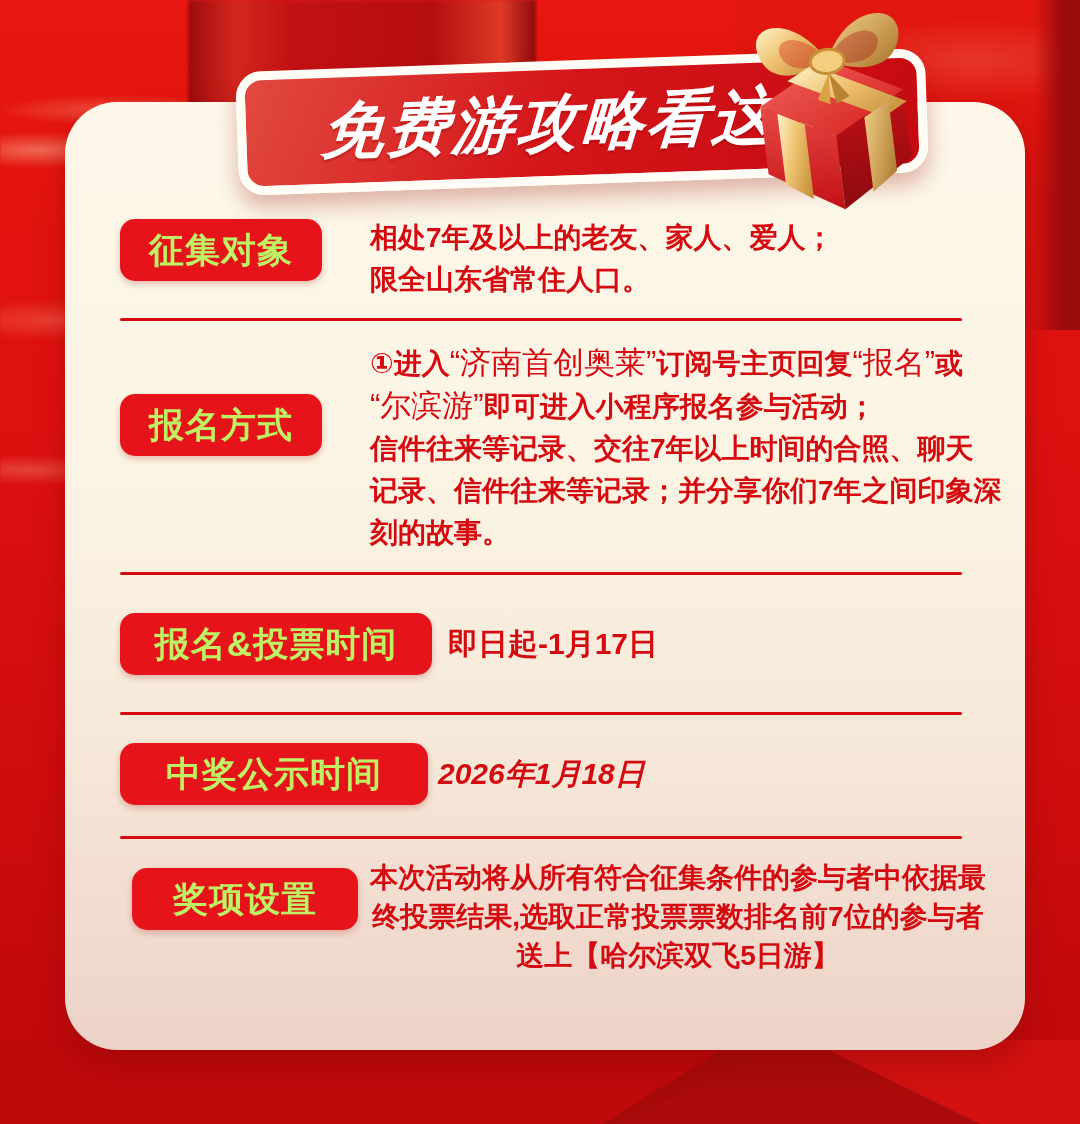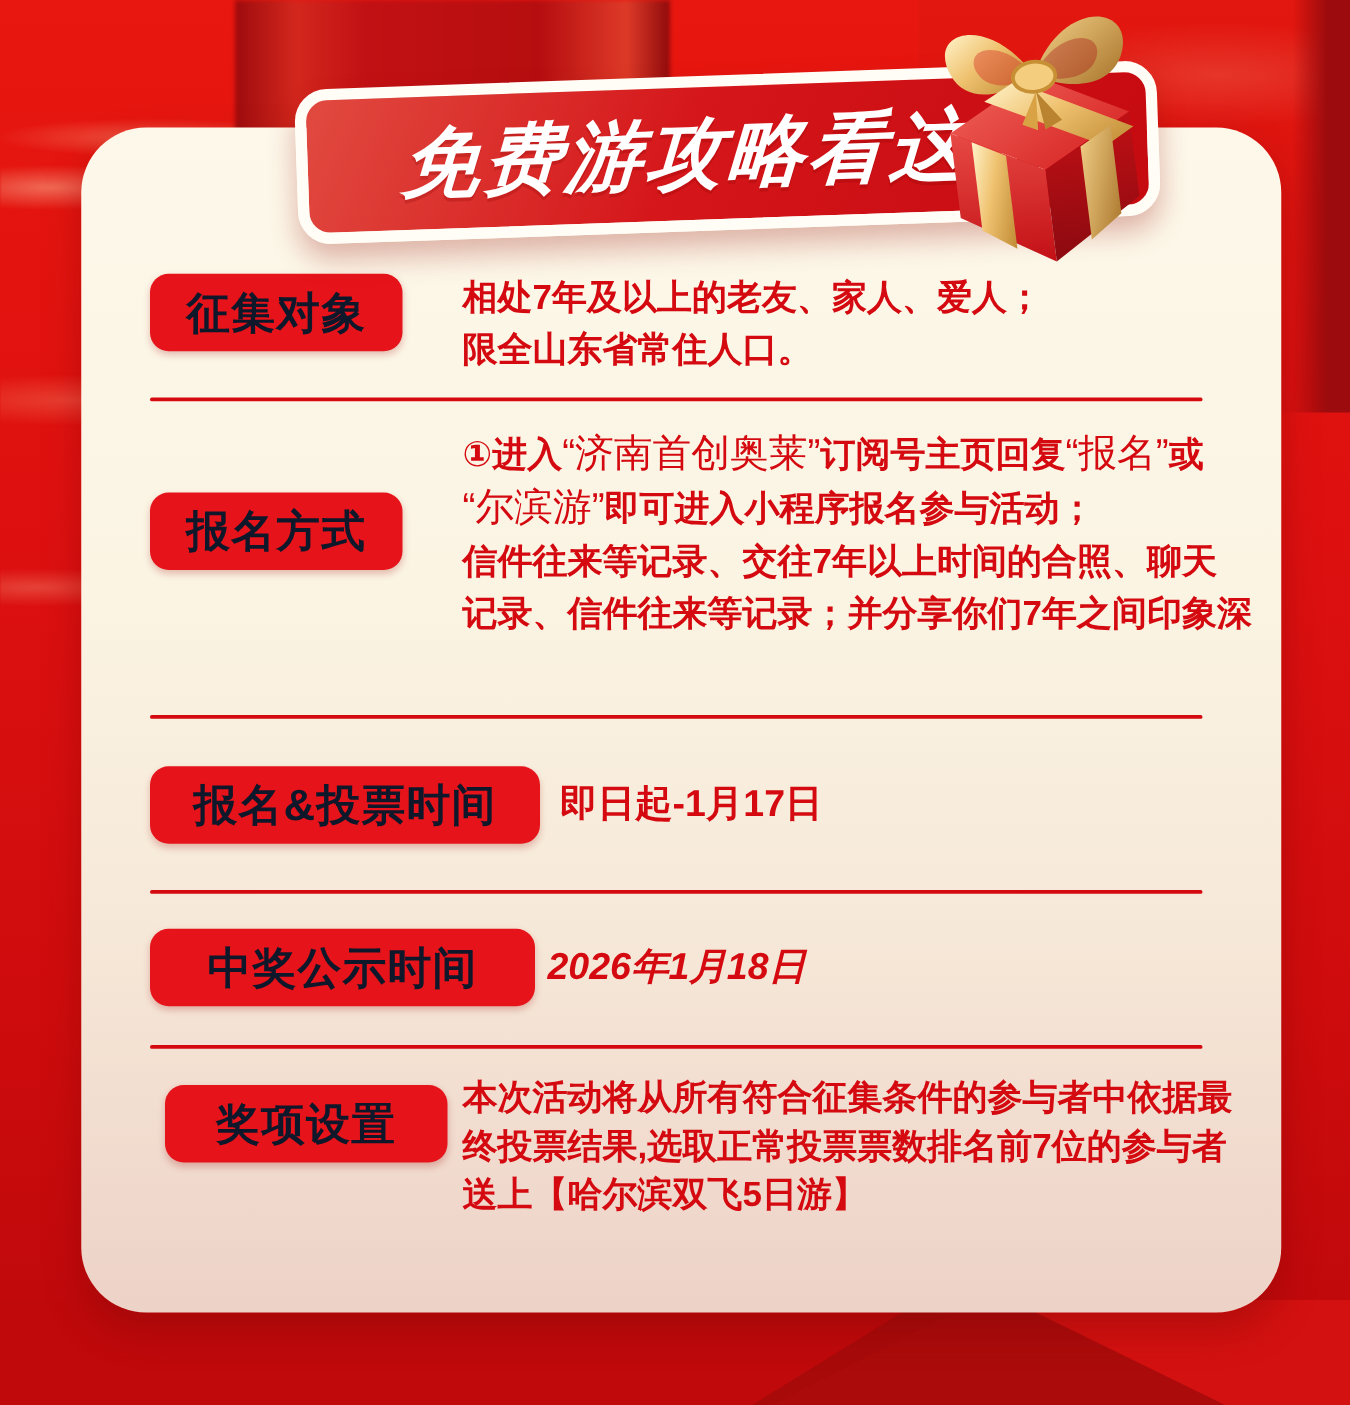--- a/index.html
+++ b/index.html
@@ -69,31 +69,31 @@
     color:#ffffff;font-size:62px;font-weight:900;font-style:italic;
     letter-spacing:3px;transform:skewX(-5deg);
     text-shadow:0 3px 0 rgba(140,5,5,.25);
     white-space:nowrap;
   }
   
   .gift{position:absolute;left:733px;top:-2px;width:200px;height:220px;}
   
   .label-pill{
     position:absolute;height:62px;border-radius:15px;background:#e6141a;
-    color:#0f172a;font-size:35px;font-weight:800;letter-spacing:1px;
+    color:#bef264;font-size:35px;font-weight:800;letter-spacing:1px;
     display:flex;align-items:center;justify-content:center;
     box-shadow:0 3px 6px rgba(160,10,10,.25);
     white-space:nowrap;
   }
   .content{
     position:absolute;color:#d40a10;font-weight:800;font-size:28px;
   }
   .content .tline{white-space:nowrap;line-height:42px;}
   .content b{font-weight:400;font-size:31px;}
-  .content-compact .tline{line-height:39px;}
+  .content-compact .tline{line-height:39px;text-align:center;}
   .single-line{line-height:62px;font-size:30px;white-space:nowrap;}
   .divider{
     position:absolute;left:55px;width:842px;height:3px;background:#d40a10;border-radius:2px;
   }
 </style>
 </head>
 <body>
 
 <div class="bg-streaks"></div>
 <div class="bg-frame"></div>
@@ -111,20 +111,21 @@
       <div class="tline">限全山东省常住人口。</div>
     </div>
   <div class="divider" style="top:216px;"></div>
 
   <div class="label-pill" style="left:55px;top:292px;width:202px;">报名方式</div>
   <div class="content" style="left:305px;top:240px;">
       <div class="tline"><span>①进入</span><b>“济南首创奥莱”</b><span>订阅号主页回复</span><b>“报名”</b><span>或</span></div>
       <div class="tline"><b>“尔滨游”</b><span>即可进入小程序报名参与活动；</span></div>
       <div class="tline"><span>信件往来等记录、交往7年以上时间的合照、聊天</span></div>
       <div class="tline"><span>记录、信件往来等记录；并分享你们7年之间印象深</span></div>
+      <div class="tline"><span>刻的故事。</span></div>
     </div>
   <div class="divider" style="top:470px;"></div>
 
   <div class="label-pill" style="left:55px;top:511px;width:312px;">报名&amp;投票时间</div>
   <div class="content single-line" style="left:383px;top:511px;">即日起-1月17日</div>
   <div class="divider" style="top:610px;"></div>
 
   <div class="label-pill" style="left:55px;top:641px;width:308px;">中奖公示时间</div>
   <div class="content single-line" style="left:373px;top:641px;font-style:italic;">2026年1月18日</div>
   <div class="divider" style="top:734px;"></div>

